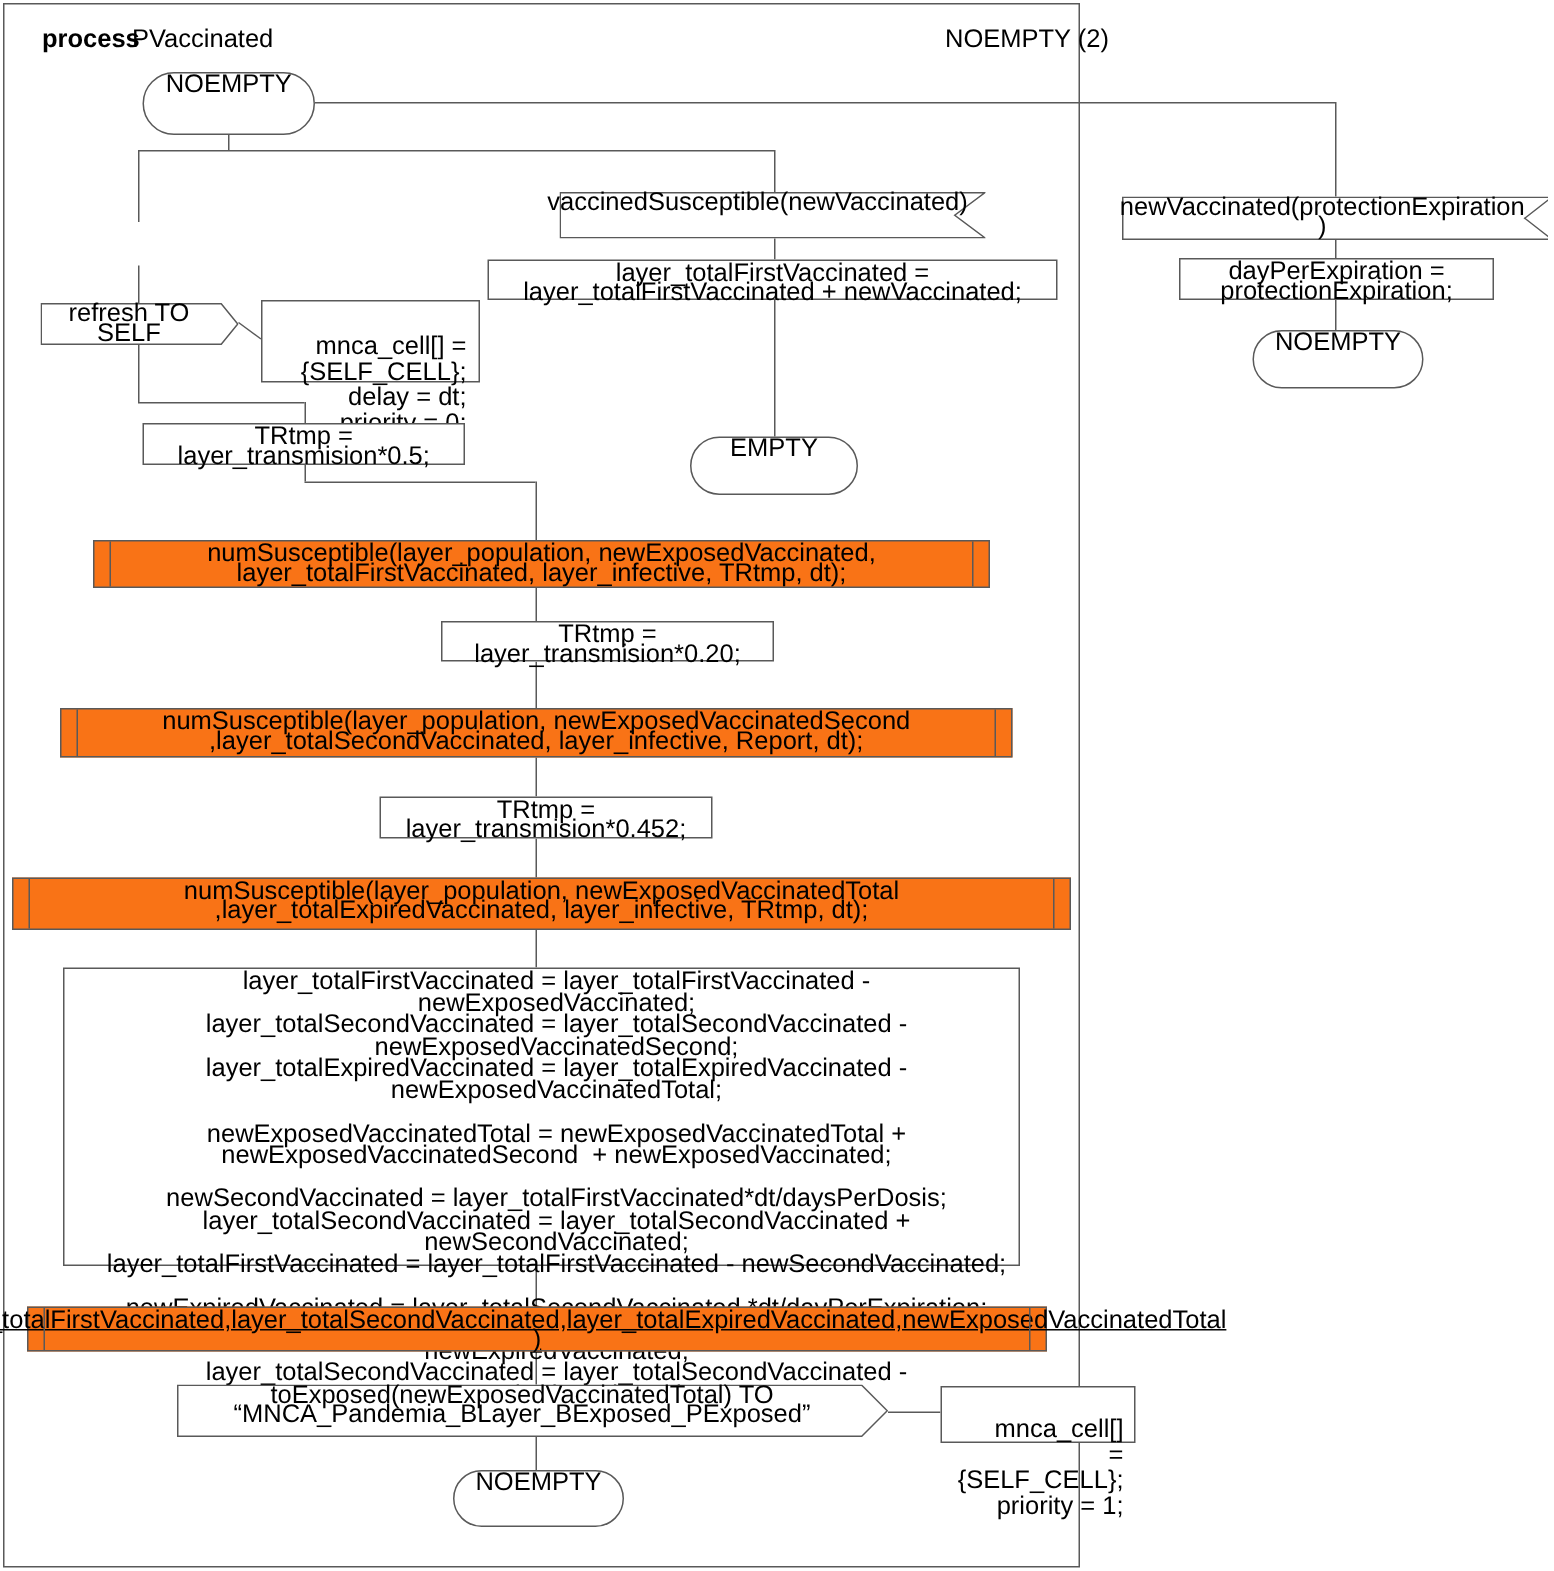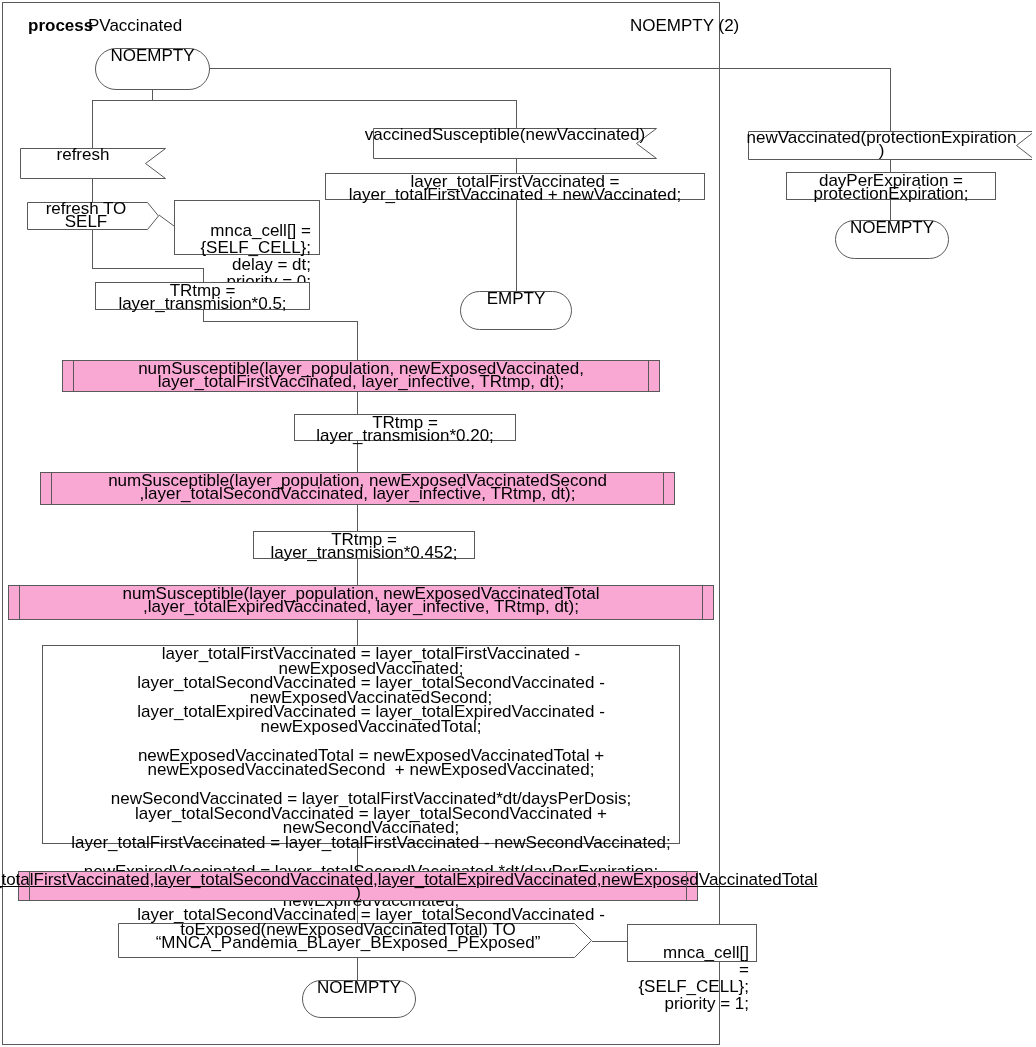--- a/index.html
+++ b/index.html
@@ -8,21 +8,21 @@
     font-family:"Liberation Sans",sans-serif;font-size:17px;color:#000;
     overflow:hidden;
   }
   .frame{position:absolute;border:1px solid #595959;background:transparent;}
   .line{position:absolute;background:#595959;}
   .line.h{height:1px;}
   .line.v{width:1px;}
   .node{position:absolute;display:flex;justify-content:center;text-align:center;box-sizing:border-box;line-height:13px;}
   .rect{border:1px solid #595959;background:#fff;padding:1px 4px;}
   .stadium{border:1px solid #595959;background:#fff;border-radius:999px;}
-  .subroutine{border:1px solid #595959;background:#f9a8d4;padding:1px 16px;}
+  .subroutine{border:1px solid #595959;background:#f97316;padding:1px 16px;}
   .subroutine::before{content:"";position:absolute;top:0;bottom:0;left:10px;border-left:1px solid #595959;}
   .subroutine::after{content:"";position:absolute;top:0;bottom:0;right:10px;border-left:1px solid #595959;}
   .flag{background:transparent;}
   .flag svg{position:absolute;left:0;top:0;}
   .flag .lbl{position:relative;z-index:1;}
   .flag.recv .lbl{padding-right:20px;}
   .flag.send .lbl{padding-right:14px;}
   .note{border:1px solid #595959;background:#fff;display:block;text-align:right;
         white-space:pre-wrap;padding:4px 8px;line-height:17px;position:absolute;box-sizing:border-box;}
   .pre{white-space:pre-wrap;}
@@ -69,26 +69,20 @@
   <div class="line v" style="left:890px;top:200px;height:20px;"></div>
   <svg class="link" style="left:159px;top:214px;" width="16" height="13">
     <line x1="0" y1="1" x2="15" y2="12" stroke="#595959" stroke-width="1"></line>
   </svg>
   <div class="line h" style="left:592px;top:941px;width:35px;"></div>
 
   <div class="node stadium" style="left:95px;top:48px;width:115px;height:42px;">
     <span>NOEMPTY</span>
   </div>
 
-  <div class="node flag recv" style="left:20px;top:148px;width:146px;height:31px;">
-    <svg width="146" height="31">
-      <polygon points="0.5,0.5 145.5,0.5 125.5,15.5 145.5,30.5 0.5,30.5" fill="#ffffff" stroke="#595959"></polygon>
-    </svg>
-    <span class="lbl">refresh</span>
-  </div>
 
   <div class="node flag send" style="left:27px;top:202px;width:132px;height:28px;">
     <svg width="132" height="28">
       <polygon points="0.5,0.5 120.5,0.5 131.5,14 120.5,27.5 0.5,27.5" fill="#ffffff" stroke="#595959"></polygon>
     </svg>
     <span class="lbl">refresh TO SELF</span>
   </div>
 
   <div class="note" style="left:174px;top:200px;width:146px;height:55px;">
     <span class="pre">mnca_cell[] = {SELF_CELL};
@@ -132,21 +126,21 @@
 
   <div class="node subroutine" style="left:62px;top:360px;width:598px;height:32px;">
     <span>numSusceptible(layer_population, newExposedVaccinated, layer_totalFirstVaccinated, layer_infective, TRtmp, dt);</span>
   </div>
 
   <div class="node rect" style="left:253px;top:414px;width:222px;height:27px;margin-left:41px;">
     <span>TRtmp = layer_transmision*0.20;</span>
   </div>
 
   <div class="node subroutine" style="left:40px;top:472px;width:635px;height:33px;">
-    <span>numSusceptible(layer_population, newExposedVaccinatedSecond ,layer_totalSecondVaccinated, layer_infective, TRtmp, dt);</span>
+    <span>numSusceptible(layer_population, newExposedVaccinatedSecond ,layer_totalSecondVaccinated, layer_infective, Report, dt);</span>
   </div>
 
   <div class="node rect" style="left:253px;top:531px;width:222px;height:28px;">
     <span>TRtmp = layer_transmision*0.452;</span>
   </div>
 
   <div class="node subroutine" style="left:8px;top:585px;width:706px;height:35px;">
     <span>numSusceptible(layer_population, newExposedVaccinatedTotal ,layer_totalExpiredVaccinated, layer_infective, TRtmp, dt);</span>
   </div>
 

